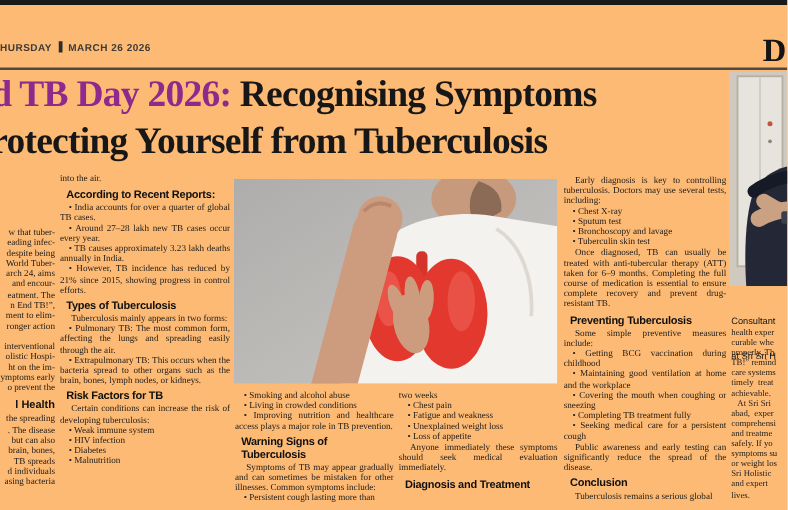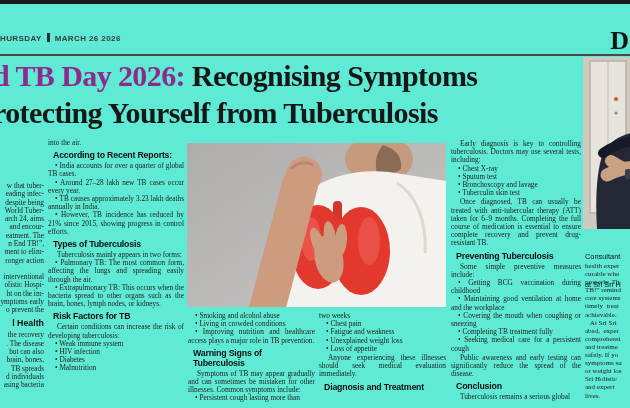--- a/index.html
+++ b/index.html
@@ -1,16 +1,16 @@
 <!DOCTYPE html>
 <html><head>
 <meta charset="utf-8">
 <style>
   html,body{margin:0;padding:0;}
-  .page{position:relative;width:630px;height:408px;background:#5eead4;overflow:hidden;
+  .page{position:relative;width:630px;height:408px;background:#fdba74;overflow:hidden;
         font-family:"Liberation Serif",serif;color:#1e1c1a;}
   .topbar{position:absolute;left:0;top:0;width:630px;height:4px;background:#191919;}
   .dateline{position:absolute;left:0;top:33px;font-family:"Liberation Sans",sans-serif;
         font-weight:bold;font-size:8px;letter-spacing:.4px;color:#3b3b3b;white-space:nowrap;}
   .datebar{display:inline-block;width:3px;height:9px;background:#2d2d2d;margin:0 5px;vertical-align:-1px;}
   .masthead{position:absolute;right:1px;top:26px;font-family:"Liberation Serif",serif;
         font-weight:bold;font-size:26px;color:#141414;}
   .rule{position:absolute;left:0;top:54px;width:630px;height:2px;background:#4a4a4a;}
   .headline{position:absolute;left:-7px;top:57px;width:600px;font-family:"Liberation Serif",serif;
         font-weight:bold;letter-spacing:-.6px;line-height:37px;font-size:30px;color:#171717;white-space:nowrap;}
@@ -62,21 +62,21 @@
       <div class="blk-frag">n End TB!”,</div>
       <div class="blk-frag">ment to elim-</div>
       <div class="blk-frag">ronger action</div>
       <div class="blk-gap"></div>
       <div class="blk-frag">interventional</div>
       <div class="blk-frag">olistic Hospi-</div>
       <div class="blk-frag">ht on the im-</div>
       <div class="blk-frag">ymptoms early</div>
       <div class="blk-frag">o prevent the</div>
       <div class="blk-fragh">l Health</div>
-      <div class="blk-frag">the recovery</div>
+      <div class="blk-frag">the spreading</div>
       <div class="blk-frag">. The disease</div>
       <div class="blk-frag">but can also</div>
       <div class="blk-frag">brain, bones,</div>
       <div class="blk-frag">TB spreads</div>
       <div class="blk-frag">d individuals</div>
       <div class="blk-frag">asing bacteria</div>
     </div>
 
   <div class="col" style="left:48px;top:139px;width:136px;height:269px;">
       <div class="blk-pn">into the air.</div>
@@ -135,21 +135,21 @@
       <div class="blk-p">Symptoms of TB may appear gradually and can sometimes be mistaken for other illnesses. Common symptoms include:</div>
       <div class="blk-b">• Persistent cough lasting more than</div>
     </div>
 
   <div class="col" style="left:319px;top:312px;width:127px;height:96px;">
       <div class="blk-pn">two weeks</div>
       <div class="blk-b">• Chest pain</div>
       <div class="blk-b">• Fatigue and weakness</div>
       <div class="blk-b">• Unexplained weight loss</div>
       <div class="blk-b">• Loss of appetite</div>
-      <div class="blk-p">Anyone experiencing these illnesses should seek medical evaluation immediately.</div>
+      <div class="blk-p">Anyone immediately these symptoms should seek medical evaluation immediately.</div>
       <div class="blk-h">Diagnosis and Treatment</div>
     </div>
 
   <div class="col" style="left:451px;top:139px;width:130px;height:269px;">
       <div class="blk-p">Early diagnosis is key to controlling tuberculosis. Doctors may use several tests, including:</div>
       <div class="blk-b">• Chest X-ray</div>
       <div class="blk-b">• Sputum test</div>
       <div class="blk-b">• Bronchoscopy and lavage</div>
       <div class="blk-b">• Tuberculin skin test</div>
       <div class="blk-p">Once diagnosed, TB can usually be treated with anti-tubercular therapy (ATT) taken for 6–9 months. Completing the full course of medication is essential to ensure complete recovery and prevent drug-resistant TB.</div>

